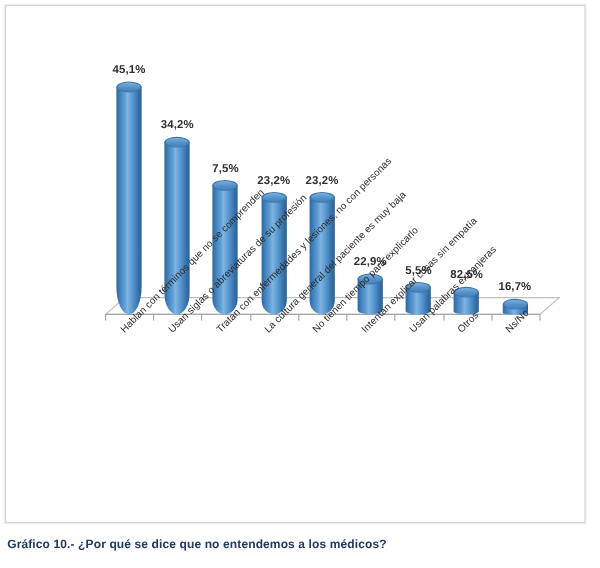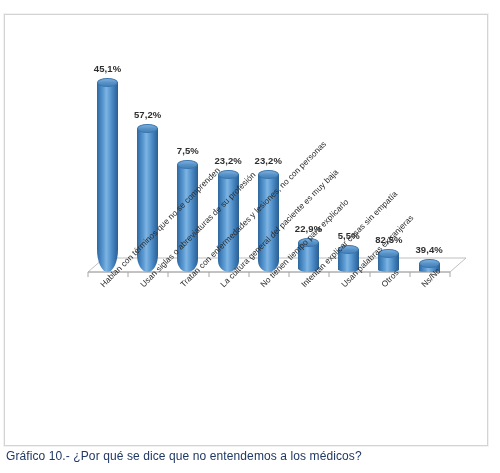--- a/index.html
+++ b/index.html
@@ -12,21 +12,21 @@
     height: 473px;
     font-family: "Liberation Sans", sans-serif;
     overflow: hidden;
     position: relative;
   }
 
   
   #chart-frame {
     position: absolute;
     left: 4px;
-    top: 14px;
+    top: 4px;
     width: 484px;
     height: 432px;
     border: 1px solid #d4d4d4;
     box-shadow: 0 0 0 1px #f2f2f2;
     background: #ffffff;
     box-sizing: border-box;
     overflow: hidden;
   }
 
   
@@ -114,22 +114,22 @@
     transform-origin: left top;
     transform: rotate(-45deg);
     letter-spacing: 0.05px;
   }
 
   
   #caption {
     position: absolute;
     left: 6px;
     top: 449px;
-    font-size: 12px;
-    font-weight: normal;
+    font-size: 10px;
+    font-weight: bold;
     color: #1f3864;
     letter-spacing: 0.1px;
     white-space: nowrap;
   }
 </style>
 </head>
 <body>
 
 <div id="chart-frame">
 
@@ -158,21 +158,21 @@
     <div id="bars-layer">
         <div class="bar-group" style="left: 92px; width: 21px; height: 190.322px; bottom: 175px;">
           <div class="bar-cyl" style="height: 190.322px;"></div>
           <div class="bar-top" style="top: -4px;"></div>
         </div>
         <div class="bar-label" style="left: 67.5px; bottom: 373.322px;">45,1%</div>
         <div class="bar-group" style="left: 132.2px; width: 21px; height: 144.324px; bottom: 175px;">
           <div class="bar-cyl" style="height: 144.324px;"></div>
           <div class="bar-top" style="top: -4px;"></div>
         </div>
-        <div class="bar-label" style="left: 107.7px; bottom: 327.324px;">57,2%</div>
+        <div class="bar-label" style="left: 107.7px; bottom: 327.324px;">34,2%</div>
         <div class="bar-group" style="left: 172.4px; width: 21px; height: 108.454px; bottom: 175px;">
           <div class="bar-cyl" style="height: 108.454px;"></div>
           <div class="bar-top" style="top: -4px;"></div>
         </div>
         <div class="bar-label" style="left: 147.9px; bottom: 291.454px;">7,5%</div>
         <div class="bar-group" style="left: 212.6px; width: 21px; height: 97.904px; bottom: 175px;">
           <div class="bar-cyl" style="height: 97.904px;"></div>
           <div class="bar-top" style="top: -4px;"></div>
         </div>
         <div class="bar-label" style="left: 188.1px; bottom: 280.904px;">23,2%</div>
@@ -193,21 +193,21 @@
         <div class="bar-label" style="left: 308.7px; bottom: 206.21px;">5,5%</div>
         <div class="bar-group" style="left: 373.4px; width: 21px; height: 19.412px; bottom: 175px;">
           <div class="bar-cyl" style="height: 19.412px;"></div>
           <div class="bar-top" style="top: -4px;"></div>
         </div>
         <div class="bar-label" style="left: 348.9px; bottom: 202.412px;">82,5%</div>
         <div class="bar-group" style="left: 413.6px; width: 21px; height: 8.862px; bottom: 175px;">
           <div class="bar-cyl" style="height: 8.862px;"></div>
           <div class="bar-top" style="top: -4px;"></div>
         </div>
-        <div class="bar-label" style="left: 389.1px; bottom: 191.862px;">39,4%</div>
+        <div class="bar-label" style="left: 389.1px; bottom: 191.862px;">16,7%</div>
       </div>
 
     <div id="cat-layer">
         <div class="cat-label" style="left: 92.5px; top: 267px;">Hablan con términos que no se comprenden</div>
         <div class="cat-label" style="left: 132.7px; top: 267px;">Usan siglas o abreviaturas de su profesión</div>
         <div class="cat-label" style="left: 172.9px; top: 267px;">Tratan con enfermedades y lesiones, no con personas</div>
         <div class="cat-label" style="left: 213.1px; top: 267px;">La cultura general del paciente es muy baja</div>
         <div class="cat-label" style="left: 253.3px; top: 267px;">No tienen tiempo para explicarlo</div>
         <div class="cat-label" style="left: 293.5px; top: 267px;">Intentan explicar cosas sin empatía</div>
         <div class="cat-label" style="left: 333.7px; top: 267px;">Usan palabras extranjeras</div>

